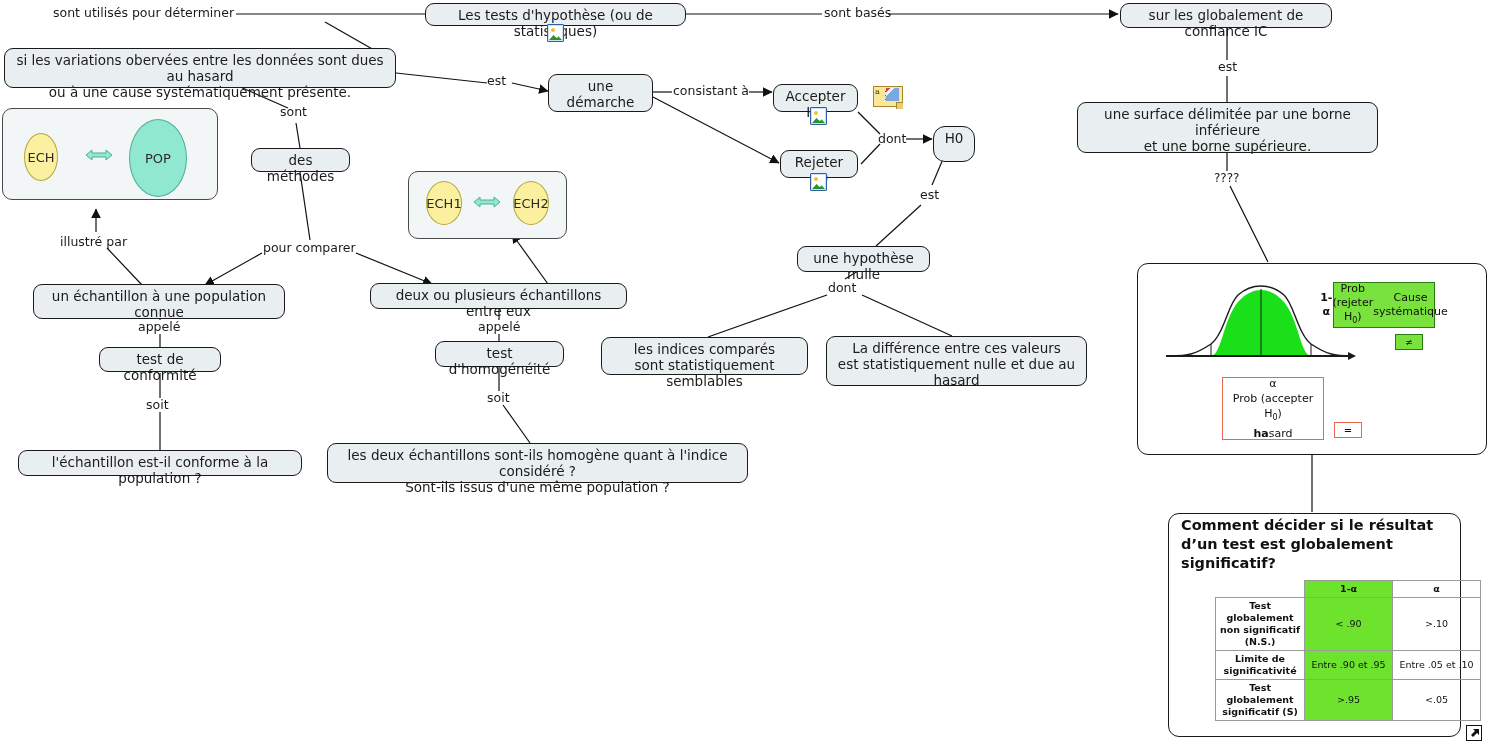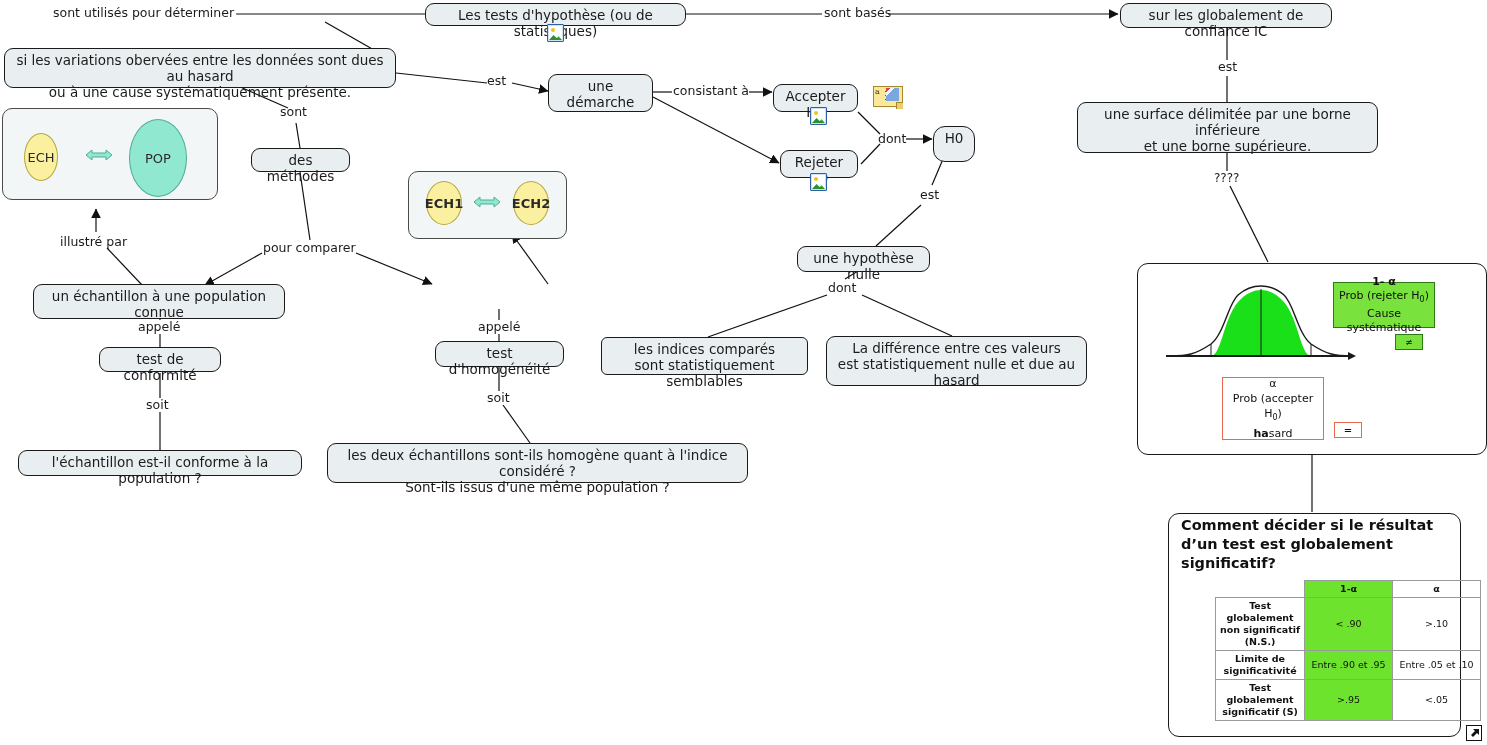--- a/index.html
+++ b/index.html
@@ -95,21 +95,21 @@
     background:#ffffff;
     border:1.6px solid #1a1a1a;
     border-radius:11px;
     box-sizing:border-box;
   }
   .greenbox{
     position:absolute;background:#7ae23c;border:1px solid #2c7a12;
     box-sizing:border-box;text-align:center;
     font-size:11px;line-height:14px;color:#0f0f0f;
     font-family:"DejaVu Sans","Liberation Sans",sans-serif;
-    display:flex;flex-direction:column;align-items:center;justify-content:center;
+    display:flex;flex-direction:row;align-items:center;justify-content:center;
   }
   .greenbox b{font-weight:bold;}
   .redbox{
     position:absolute;background:#ffffff;border:1.4px solid #e8694e;
     box-sizing:border-box;text-align:center;
     font-size:11px;line-height:15px;color:#111;
     display:flex;flex-direction:column;align-items:center;justify-content:center;
   }
 
   
@@ -273,21 +273,21 @@
   </div>
 
   <div class="elabel" style="left:920px;top:188px;">est</div>
 
   <div class="node" style="left:797px;top:246px;width:133px;height:26px;">
     <span>une hypothèse nulle</span>
   </div>
 
   <div class="elabel" style="left:828px;top:281px;">dont</div>
 
-  <div class="node" style="left:601px;top:337px;width:207px;height:38px;border-radius:6px;">
+  <div class="node" style="left:601px;top:337px;width:207px;height:38px;">
     <span>les indices comparés
 sont statistiquement semblables</span>
   </div>
 
   <div class="node" style="left:826px;top:336px;width:261px;height:50px;">
     <span>La différence entre ces valeurs
 est statistiquement nulle et due au hasard</span>
   </div>
 
   <div class="node" style="left:1120px;top:3px;width:212px;height:25px;">
@@ -310,20 +310,23 @@
   </div>
 
   <div class="elabel" style="left:263px;top:241px;">pour comparer</div>
 
   <div class="elabel" style="left:60px;top:235px;">illustré par</div>
 
   <div class="node" style="left:33px;top:284px;width:252px;height:35px;">
     <span>un échantillon à une population connue</span>
   </div>
 
+  <div class="node" style="left:370px;top:283px;width:257px;height:26px;">
+    <span>deux ou plusieurs échantillons entre eux</span>
+  </div>
 
   <div class="elabel" style="left:138px;top:320px;">appelé</div>
 
   <div class="elabel" style="left:478px;top:320px;">appelé</div>
 
   <div class="node" style="left:99px;top:347px;width:122px;height:25px;">
     <span>test de conformité</span>
   </div>
 
   <div class="node" style="left:435px;top:341px;width:129px;height:26px;">
@@ -348,21 +351,21 @@
       <span>ECH</span>
     </div>
     <svg class="dblarrow" style="left:80px;top:36px;" width="32" height="20" viewBox="0 0 32 20">
       <path d="M9,5 L3,10 L9,15 L9,12 L23,12 L23,15 L29,10 L23,5 L23,8 L9,8 Z" fill="#8fe8cf" stroke="#4fae96" stroke-width="1"></path>
     </svg>
     <div class="ell pop" style="left:126px;top:10px;width:56px;height:76px;">
       <span>POP</span>
     </div>
   </div>
 
-  <div class="illusbox" style="left:408px;top:171px;width:159px;height:68px;font-weight:bold;">
+  <div class="illusbox" style="left:408px;top:171px;width:159px;height:68px;">
     <div class="ell ech" style="left:17px;top:9px;width:34px;height:42px;">
       <span>ECH1</span>
     </div>
     <svg class="dblarrow" style="left:62px;top:20px;" width="32" height="20" viewBox="0 0 32 20">
       <path d="M9,5 L3,10 L9,15 L9,12 L23,12 L23,15 L29,10 L23,5 L23,8 L9,8 Z" fill="#8fe8cf" stroke="#4fae96" stroke-width="1"></path>
     </svg>
     <div class="ell ech" style="left:104px;top:9px;width:34px;height:42px;">
       <span>ECH2</span>
     </div>
   </div>

